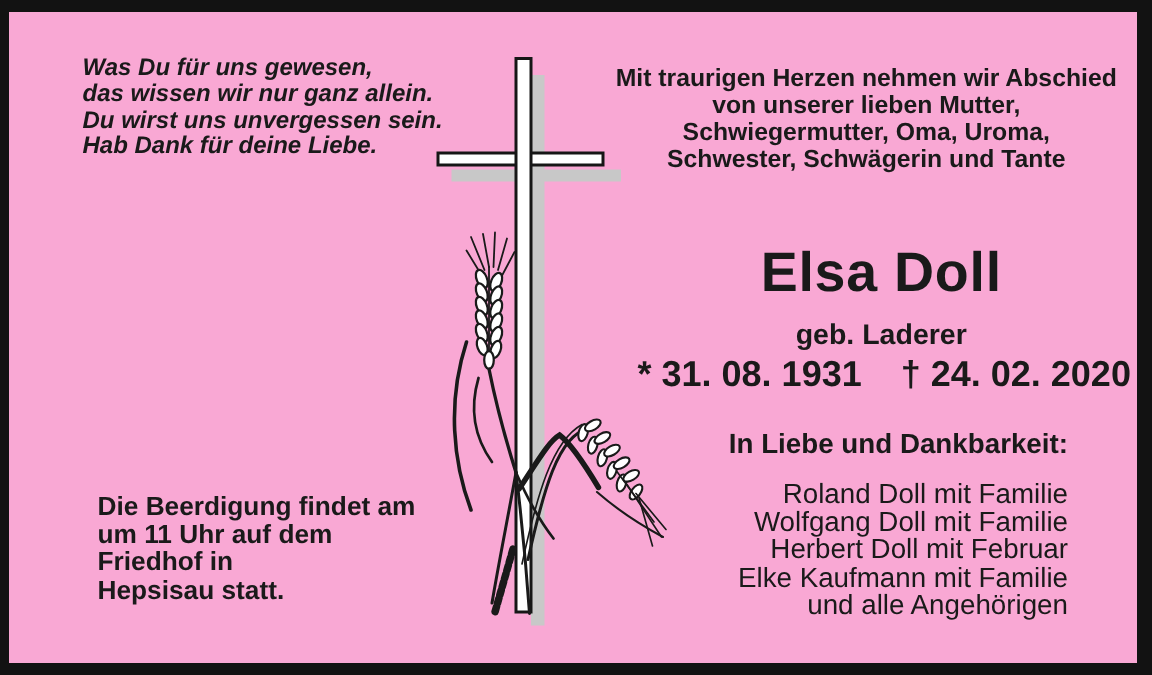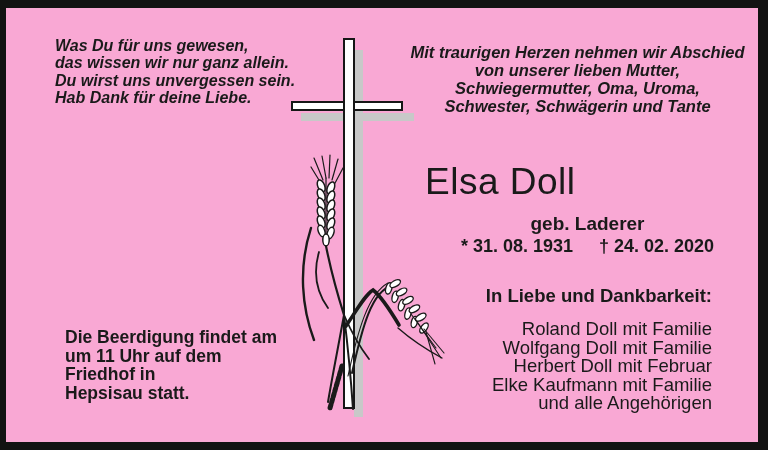--- a/index.html
+++ b/index.html
@@ -29,39 +29,39 @@
   
   .illustration { left: 272px; top: 20px; }
   
   .announcement {
     left: 399px; top: 35px; width: 345px;
     text-align: center;
     font-size: 16.5px;
     line-height: 18px;
     font-weight: 600;
   }
-  .announcement div { white-space: nowrap; font-style: italic; }
+  .announcement div { white-space: nowrap; }
   
   .deceased-name {
     left: 419px; top: 153px; width: 325px;
-    text-align: left;
+    text-align: center;
     font-size: 37px;
-    font-weight: normal;
+    font-weight: bold;
     letter-spacing: 0.5px;
   }
   .maiden-name {
     left: 419px; top: 205px; width: 325px;
     text-align: center;
     font-size: 19px;
     font-weight: bold;
   }
   .dates {
     left: 419px; top: 228px; width: 325px;
     text-align: center;
-    font-size: 18px;
+    font-size: 24px;
     font-weight: bold;
     white-space: nowrap;
   }
   .dates .death { margin-left: 26px; }
   
   .mourners-heading {
     left: 399px; top: 277px; width: 307px;
     text-align: right;
     font-size: 18.5px;
     font-weight: bold;

